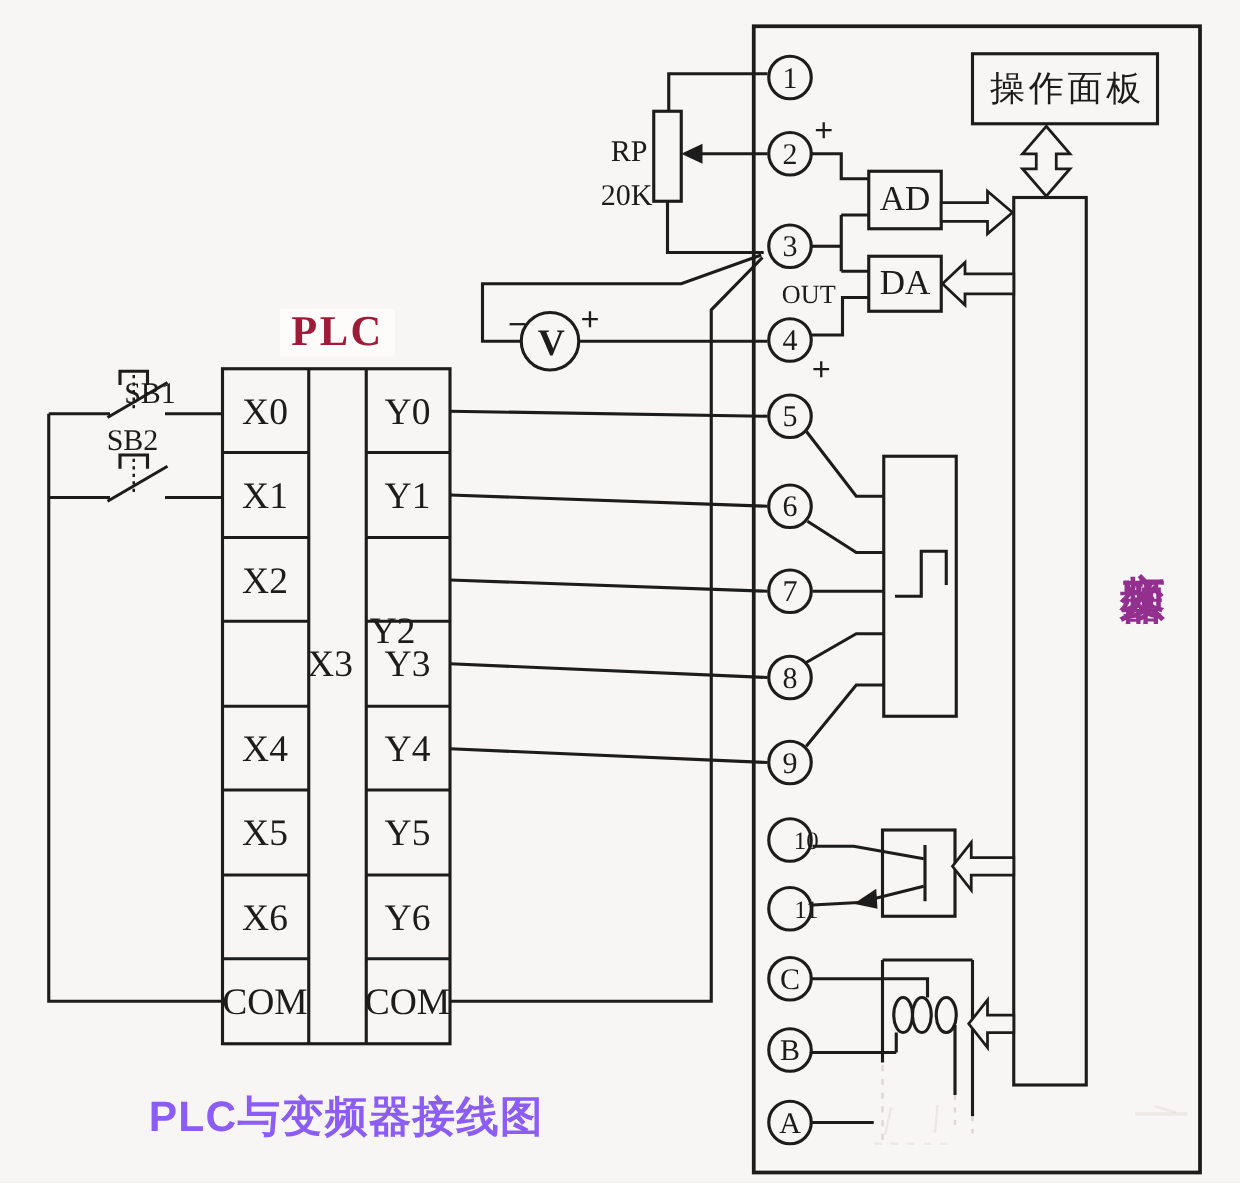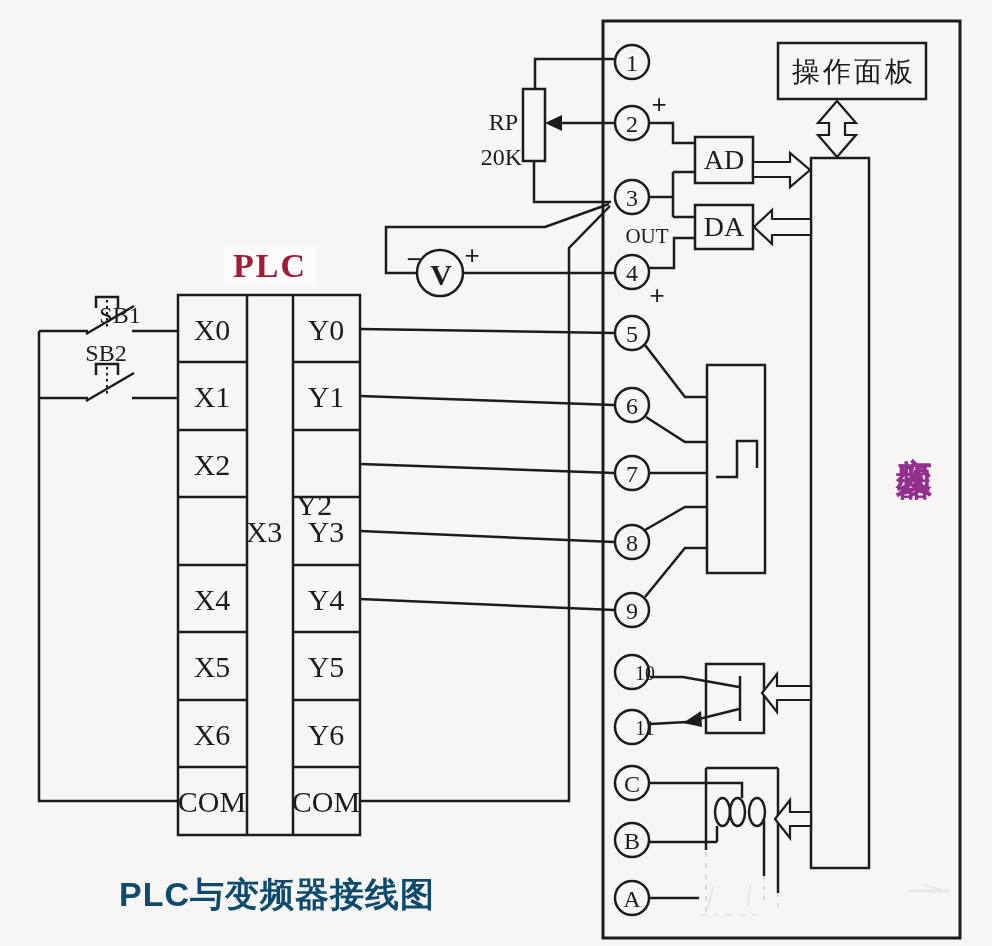--- a/index.html
+++ b/index.html
@@ -246,15 +246,15 @@
 
 <span class="lbl cell" style="left:326px;top:330px;">Y0</span>
 <span class="lbl cell" style="left:326px;top:397px;">Y1</span>
 <span class="lbl cell" style="left:314px;top:465px;margin-top:40px;">Y2</span>
 <span class="lbl cell" style="left:326px;top:532px;">Y3</span>
 <span class="lbl cell" style="left:326px;top:600px;">Y4</span>
 <span class="lbl cell" style="left:326px;top:667px;">Y5</span>
 <span class="lbl cell" style="left:326px;top:735px;">Y6</span>
 <span class="lbl cell" style="left:326px;top:802px;">COM</span>
 
-<span class="lbl title" style="left:277px;top:894px;color:#0c4a6e;">PLC与变频器接线图</span>
+<span class="lbl title" style="left:277px;top:894px;color:#8b5cf6;">PLC与变频器接线图</span>
 
 </div>
 
 </body></html>

